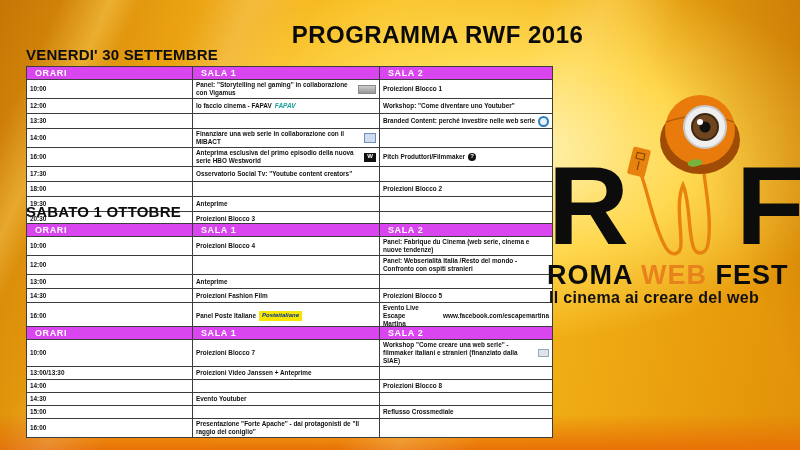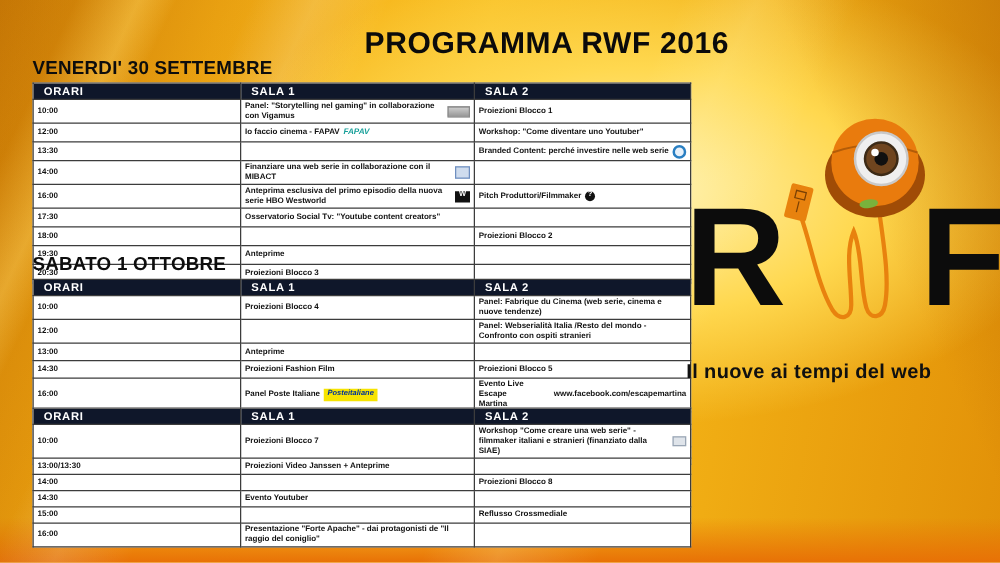--- a/index.html
+++ b/index.html
@@ -18,21 +18,21 @@
       linear-gradient(115deg, transparent 54%, rgba(255,243,180,0.22) 60%, transparent 68%),
       linear-gradient(295deg, transparent 70%, rgba(185,105,5,0.25) 86%, rgba(255,235,150,0.25) 89%, rgba(185,105,5,0.2) 94%, transparent 100%);
   }
   .page-title{position:absolute;left:75px;top:5px;width:725px;text-align:center;
     font-size:24px;font-weight:900;color:#0b0b0b;letter-spacing:0.5px;white-space:nowrap;}
   .day-section{position:absolute;left:14px;width:570px;padding-left:12px;}
   .day-0{top:46px;} .day-1{top:203px;} .day-2{top:326px;}
   .day-title{margin:0 0 3px 0;font-size:15px;font-weight:900;color:#0d0d0d;letter-spacing:0.2px;}
   table.sched{border-collapse:collapse;width:526px;table-layout:fixed;background:#fff;}
   table.sched th,table.sched td{border:1px solid #3c3c3c;overflow:hidden;vertical-align:middle;}
-  table.sched thead th{background:#0f172a;color:#fff;font-size:9px;font-weight:bold;
+  table.sched thead th{background:#d946ef;color:#fff;font-size:9px;font-weight:bold;
     text-align:left;height:12px;padding:0 4px 0 8px;letter-spacing:0.6px;margin-top:12px;}
   table.sched tbody td{font-size:6.4px;font-weight:bold;color:#111;padding:1px 3px;line-height:1.25;}
   .day-0 tbody td{height:12px;} .day-1 tbody td{height:11px;} .day-2 tbody td{height:10px;}
   td.time-cell{font-size:7px;padding-left:7px;}
   .cell-flex{display:flex;align-items:center;gap:3px;min-width:0;}
   .cell-text{flex:0 1 auto;min-width:0;}
   .cell-note{margin-left:12px;flex:0 0 auto;}
   .cicon{flex:0 0 auto;display:inline-flex;align-items:center;justify-content:center;}
   .push-right{margin-left:auto;}
   .fapav-logo{color:#18a09a;font-style:italic;font-weight:bold;font-size:6.5px;}
@@ -448,15 +448,20 @@
     <circle cx="97" cy="49" r="21" fill="#efefef"></circle>
     <circle cx="97" cy="49" r="21" fill="none" stroke="#c9c9c9" stroke-width="2"></circle>
     <circle cx="97" cy="49" r="13" fill="#6f451f"></circle>
     <circle cx="97" cy="49" r="13" fill="none" stroke="#3c2a16" stroke-width="2"></circle>
     <circle cx="97" cy="49" r="5.5" fill="#101010"></circle>
     <circle cx="92" cy="44" r="3" fill="#ffffff"></circle>
 
     <ellipse cx="87" cy="85" rx="7.5" ry="3.5" fill="#79b23c" transform="rotate(-8 87 85)"></ellipse>
   </svg>
 
-  <div class="logo-tagline">Il nuove ai tempi del web</div>
+  <div class="logo-wordmark">
+    <span>ROMA</span>
+    <span class="web">WEB</span>
+    <span>FEST</span>
+  </div>
+  <div class="logo-tagline">Il cinema ai creare del web</div>
 
 </div>
 
 </body></html>

